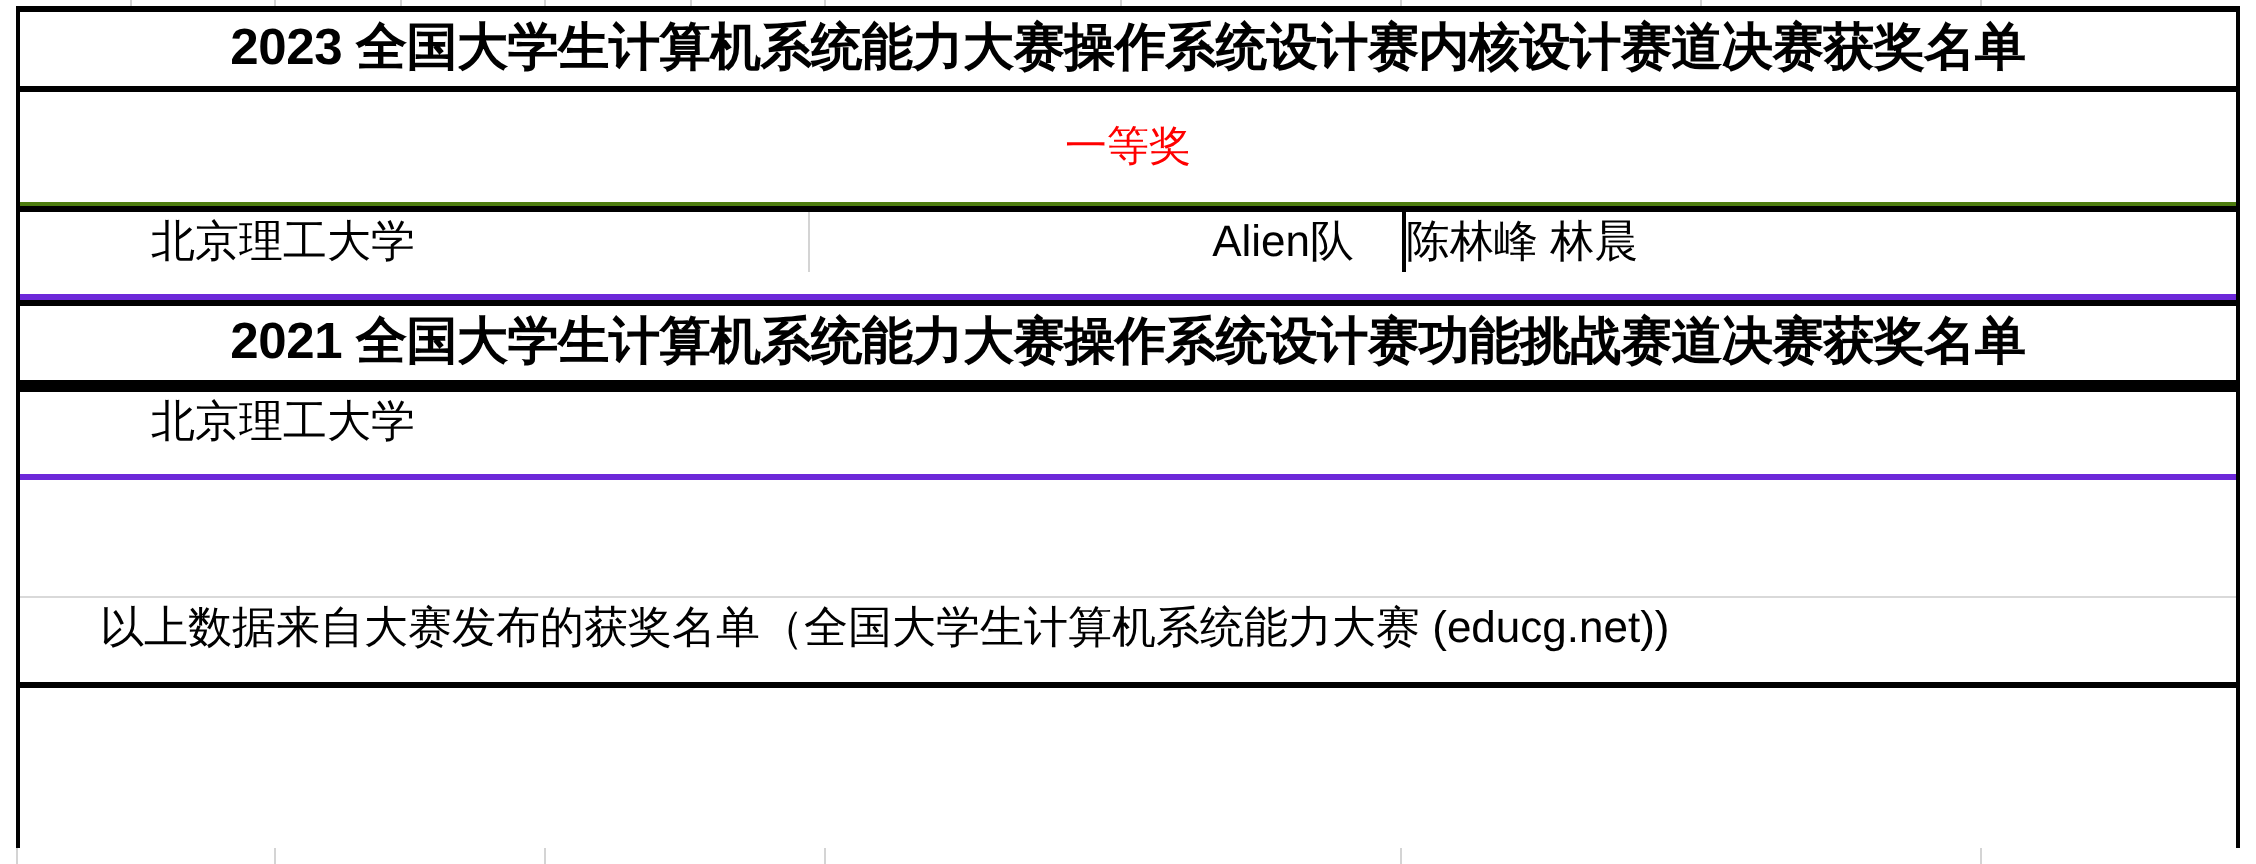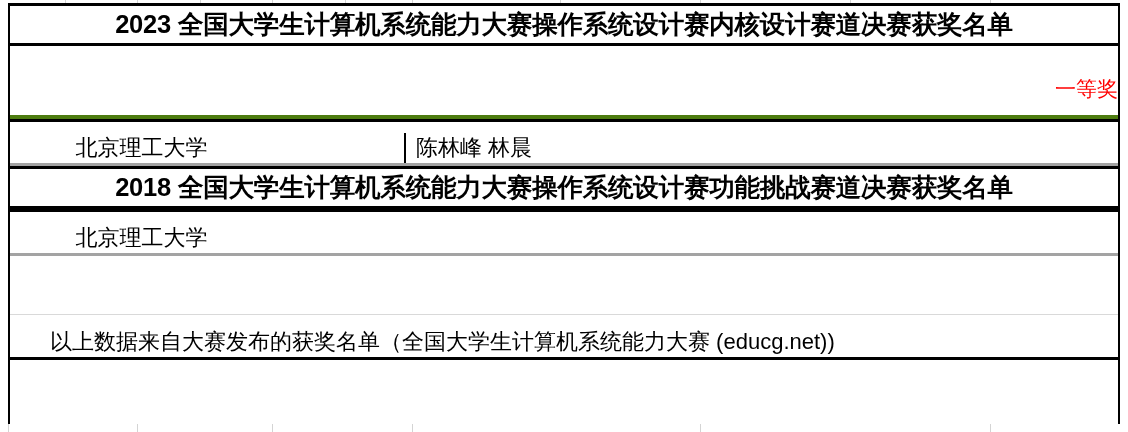--- a/index.html
+++ b/index.html
@@ -64,38 +64,37 @@
     white-space: nowrap;
     letter-spacing: -0.2px;
     line-height: 1;
   }
 
   
   .row-award {
     height: 53px;
     display: flex;
     align-items: center;
-    justify-content: flex-end;
-    border-bottom: 4px solid #4d7c0f;
-    margin-top: 16px;
+    justify-content: center;
+    border-bottom: 2px solid #4d7c0f;
   }
   .row-award.first { height: 57px; }
   .award-text {
     color: #ff0000;
     font-size: 21px;
     line-height: 1;
   }
 
   
   .row-data {
     height: 47px;
     border-top: 3px solid #000000;
-    border-bottom: 3px solid #a3a3a3;
-    display: flex;
-    align-items: flex-end;
+    border-bottom: 3px solid #6d28d9;
+    display: flex;
+    align-items: flex-start;
   }
   .cell {
     box-sizing: border-box;
     display: flex;
     align-items: center;
     font-size: 22px;
     color: #000000;
     white-space: nowrap;
     overflow: hidden;
   }
@@ -115,33 +114,32 @@
   }
   .cell-team-wide {
     width: 428px;
     border-left: 2px solid #000000;
     justify-content: center;
   }
   .cell-members {
     flex: 1 1 auto;
     border-left: 2px solid #000000;
     justify-content: flex-start;
-    padding-left: 10px;
   }
 
   
   .row-spacer { height: 58px; }
 
   
   .row-footer {
     height: 46px;
     border-top: 1px solid #d9d9d9;
     border-bottom: 3px solid #000000;
     display: flex;
-    align-items: flex-end;
+    align-items: flex-start;
     padding-left: 40px;
     box-sizing: border-box;
   }
   .footer-text {
     font-size: 22px;
     color: #000000;
     white-space: nowrap;
   }
 </style>
 </head>
@@ -173,25 +171,26 @@
       <span class="title-text">2023 全国大学生计算机系统能力大赛操作系统设计赛内核设计赛道决赛获奖名单</span>
     </div>
 
     <div class="row row-award first">
       <span class="award-text">一等奖</span>
     </div>
 
     <div class="row row-data">
       <div class="cell cell-school">北京理工大学</div>
       <div class="cell cell-blank"></div>
+      <div class="cell cell-team-narrow">Alien队</div>
       <div class="cell cell-members">陈林峰 林晨</div>
     </div>
 
     <div class="row row-title">
-      <span class="title-text">2018 全国大学生计算机系统能力大赛操作系统设计赛功能挑战赛道决赛获奖名单</span>
+      <span class="title-text">2021 全国大学生计算机系统能力大赛操作系统设计赛功能挑战赛道决赛获奖名单</span>
     </div>
 
 
     <div class="row row-data">
       <div class="cell cell-school">北京理工大学</div>
     </div>
 
     <div class="row row-spacer"></div>
 
     <div class="row row-footer">

